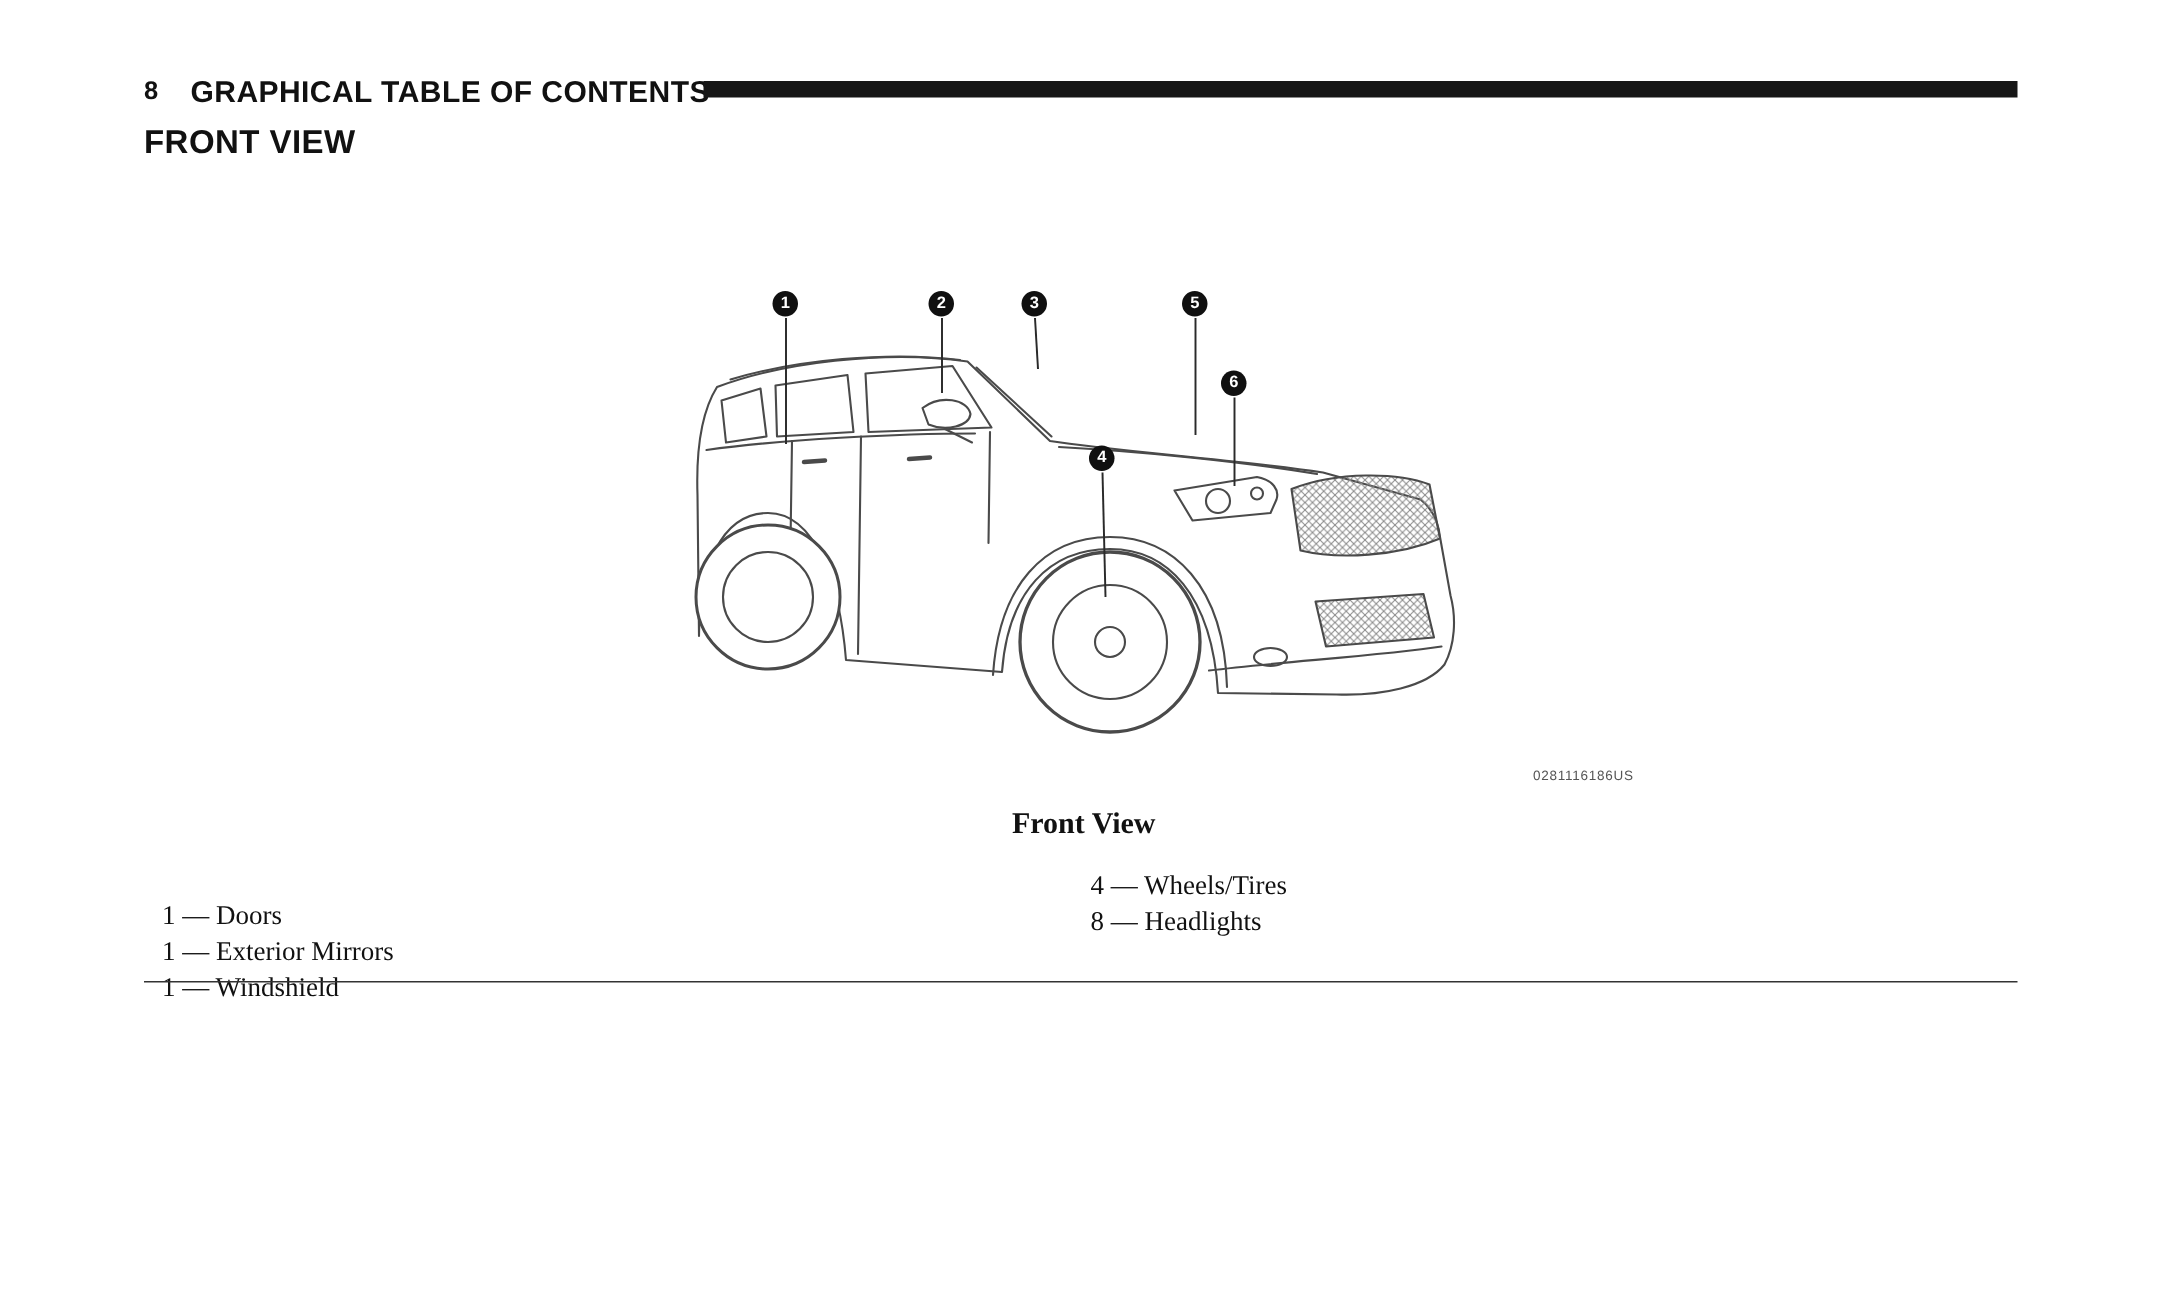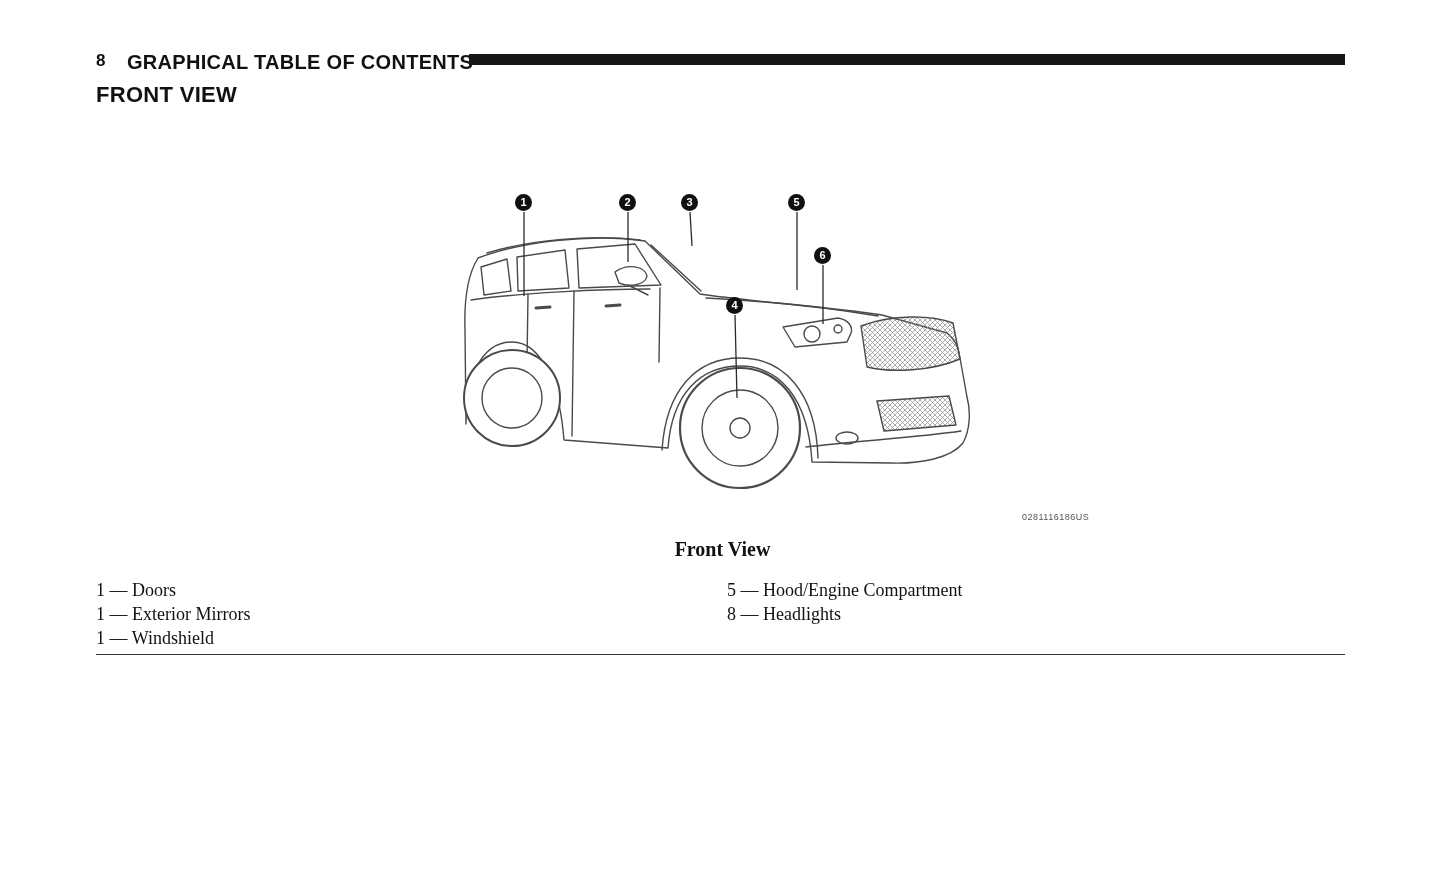--- a/index.html
+++ b/index.html
@@ -42,21 +42,21 @@
     position:absolute;left:1002px;top:512px;
     font-family:"Liberation Sans", sans-serif;font-size:9px;color:#555;
     letter-spacing:0.5px;
     margin-left:20px;
   }
   .caption{
     position:absolute;left:0;top:538px;width:1445px;text-align:center;
     font-weight:bold;font-size:20px;
   }
   .legend-col{position:absolute;top:578px;font-size:18px;line-height:24px;}
-  .legend-left{left:96px;}
+  .legend-left{left:108px;margin-top:20px;}
   .legend-right{left:727px;}
   .legend-row{white-space:nowrap;}
   .bottom-rule{
     position:absolute;left:96px;top:654px;width:1249px;height:1px;
     background:#333;border:none;margin:0;
   }
 </style>
 </head>
 <body>
 
@@ -155,19 +155,19 @@
 
   <div class="caption">Front View</div>
 
   <div class="legend-col legend-left">
     <div class="legend-row">1 — Doors</div>
     <div class="legend-row">1 — Exterior Mirrors</div>
     <div class="legend-row">1 — Windshield</div>
   </div>
 
   <div class="legend-col legend-right">
-    <div class="legend-row">5 — Hood/Engine Compartment</div>
+    <div class="legend-row">4 — Wheels/Tires</div>
     <div class="legend-row">8 — Headlights</div>
   </div>
 
   <hr class="bottom-rule">
 
 </div>
 
 </body></html>

